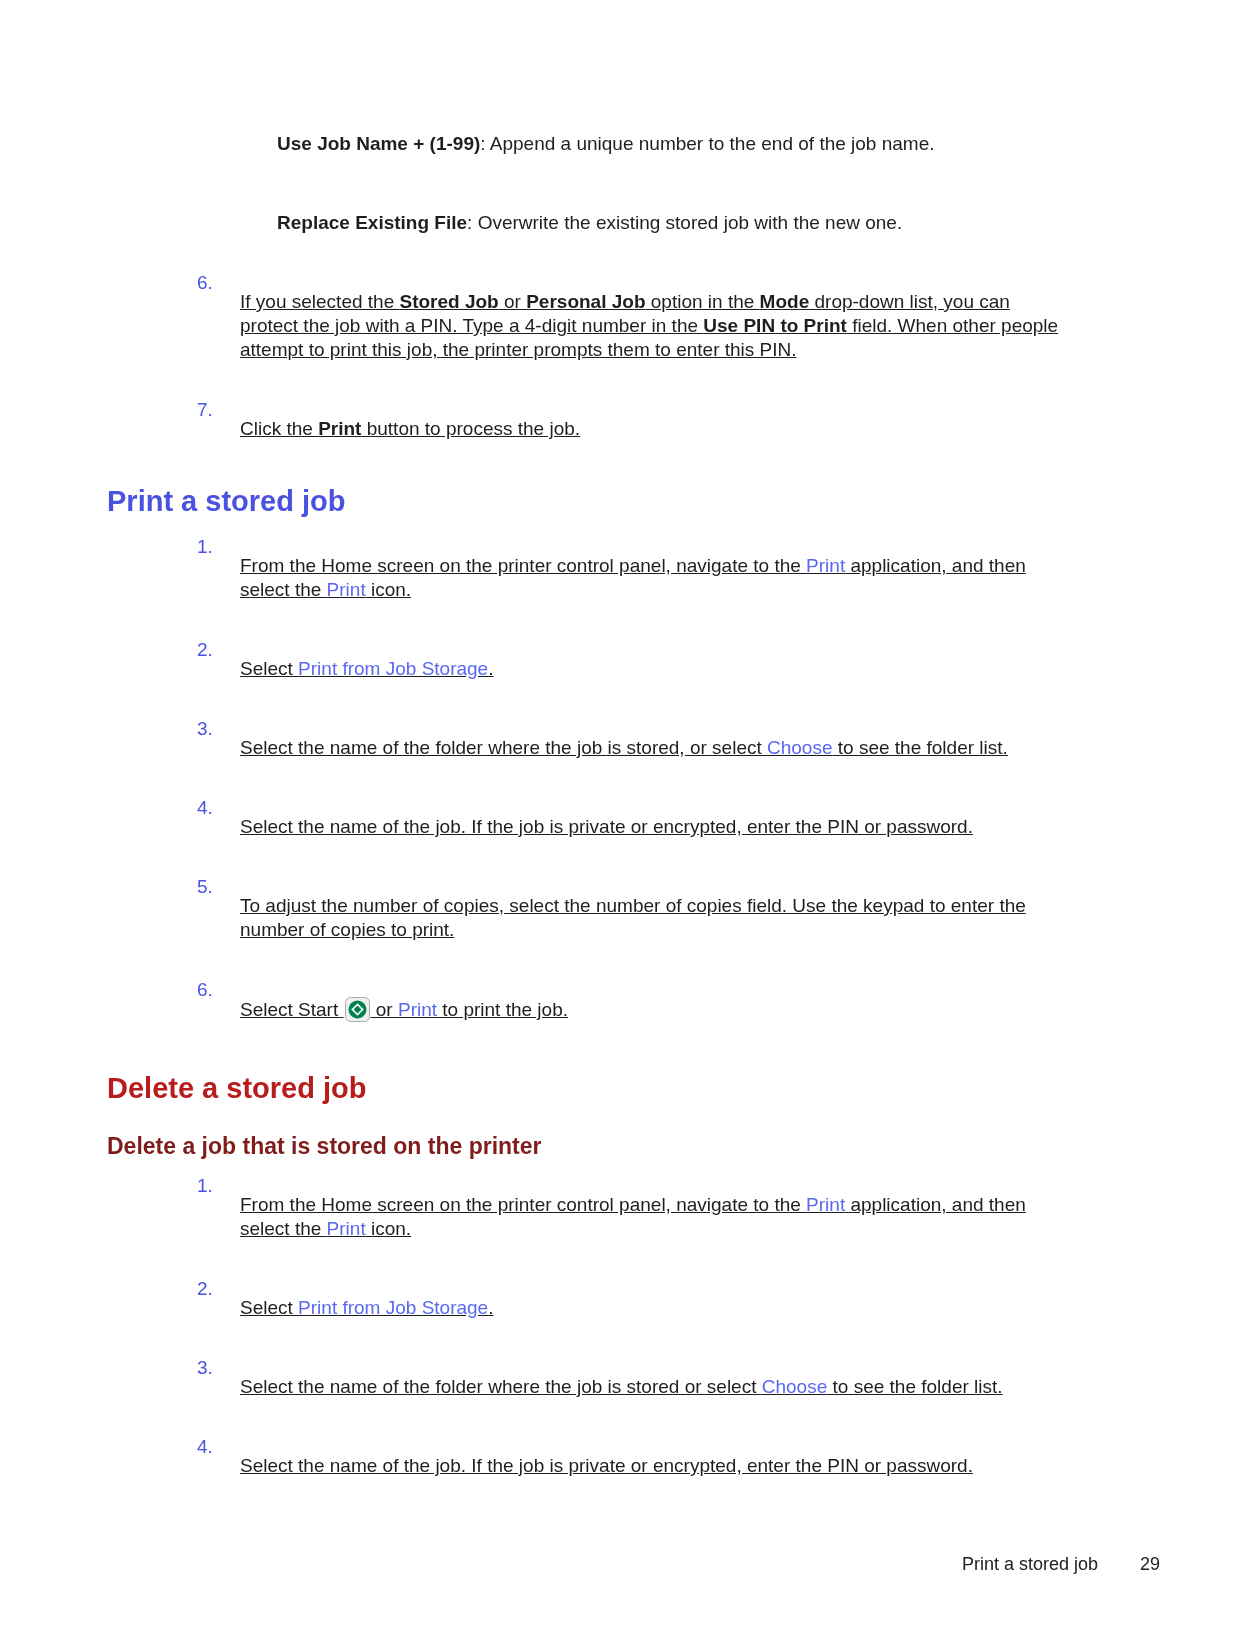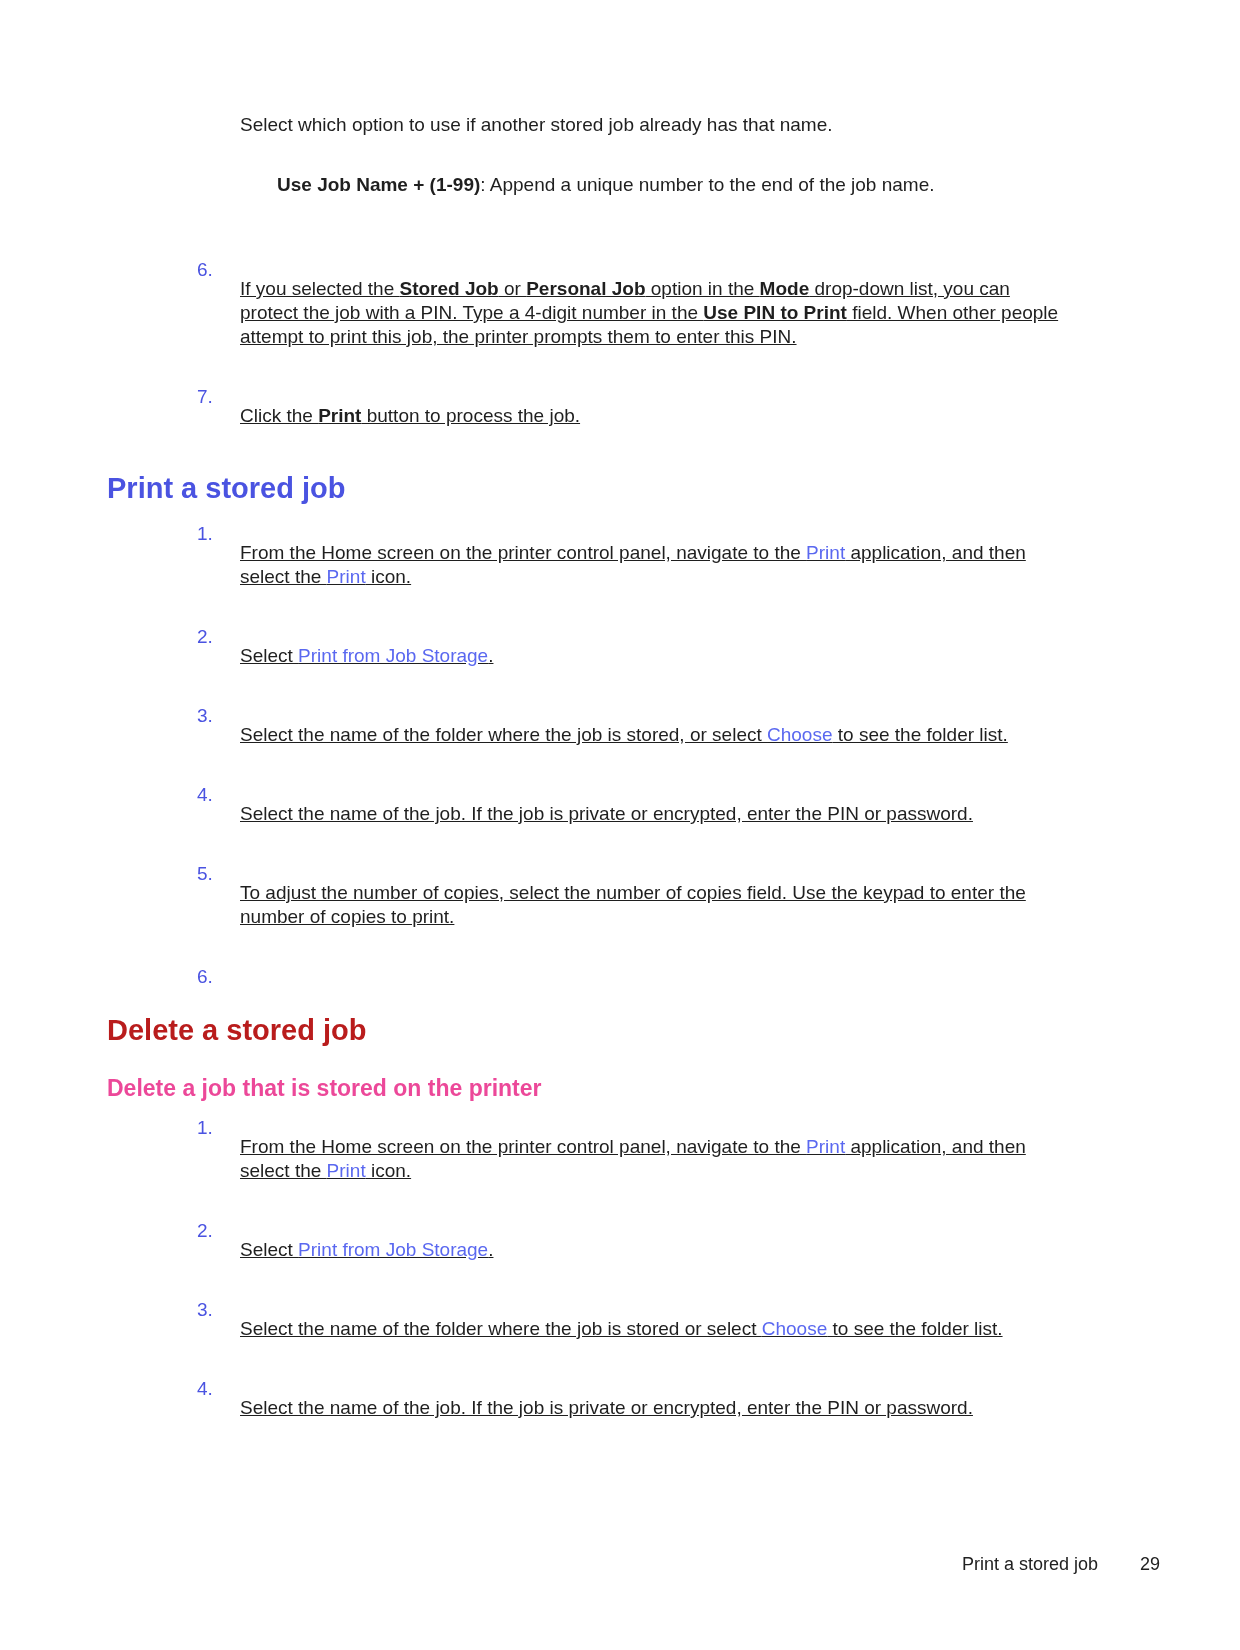--- a/index.html
+++ b/index.html
@@ -78,28 +78,28 @@
     line-height:24px;
     color:#212121;
   }
 </style>
 </head>
 <body>
 
 <div class="page">
   <div class="content">
 
-    <p class="para item-indent">Select which option to use if another stored job already has that name.</p>
 
     <div class="bullet">
       <span class="dotcell"><span class="dot" style="background: rgb(74, 83, 225);"></span></span>
       <p class="btext"><span class="seg-b">Use Job Name + (1-99)</span><span>: Append a unique number to the end of the job name.</span></p>
     </div>
     <div class="bullet">
       <span class="dotcell"><span class="dot" style="background: rgb(74, 83, 225);"></span></span>
+      <p class="btext"><span class="seg-b">Replace Existing File</span><span>: Overwrite the existing stored job with the new one.</span></p>
     </div>
 
     <div class="oli">
       <span class="num" style="color: rgb(74, 83, 225);">6.</span>
       <p class="itext"><span>If you selected the </span><span class="seg-b">Stored Job</span><span> or </span><span class="seg-b">Personal Job</span><span> option in the </span><span class="seg-b">Mode</span><span> drop-down list, you can protect the job with a PIN. Type a 4-digit number in the </span><span class="seg-b">Use PIN to Print</span><span> field. When other people attempt to print this job, the printer prompts them to enter this PIN.</span></p>
     </div>
     <div class="oli">
       <span class="num" style="color: rgb(74, 83, 225);">7.</span>
       <p class="itext"><span>Click the </span><span class="seg-b">Print</span><span> button to process the job.</span></p>
     </div>
@@ -121,25 +121,31 @@
     <div class="oli">
       <span class="num" style="color: rgb(74, 83, 225);">4.</span>
       <p class="itext"><span>Select the name of the job. If the job is private or encrypted, enter the PIN or password.</span></p>
     </div>
     <div class="oli">
       <span class="num" style="color: rgb(74, 83, 225);">5.</span>
       <p class="itext"><span>To adjust the number of copies, select the number of copies field. Use the keypad to enter the number of copies to print.</span></p>
     </div>
     <div class="oli">
       <span class="num" style="color: rgb(74, 83, 225);">6.</span>
+      <p class="itext"><span>Select Start </span><span class="inline-icon start-icon"><svg width="25" height="25" viewBox="0 0 25 25">
+              <rect x="0.5" y="0.5" width="24" height="24" rx="5" fill="#edeff1" stroke="#a9adb2"></rect>
+              <circle cx="12.5" cy="12.5" r="9" fill="#00804a"></circle>
+              <path d="M12.5 6.2 L18.8 12.5 L12.5 18.8 L6.2 12.5 Z" fill="#ffffff"></path>
+              <path d="M12.5 8.6 L16.4 12.5 L12.5 16.4 L8.6 12.5 Z" fill="#00804a"></path>
+            </svg></span><span> or </span><span class="seg-link" style="color: rgb(90, 104, 240);">Print</span><span> to print the job.</span></p>
     </div>
 
     <h2 class="sec" style="color: #b91c1c;">Delete a stored job</h2>
 
-    <h3 class="sub" style="color: #ec4899;">Delete a job that is stored on the printer</h3>
+    <h3 class="sub" style="color: #7f1d1d;">Delete a job that is stored on the printer</h3>
 
     <div class="oli">
       <span class="num" style="color: rgb(74, 83, 225);">1.</span>
       <p class="itext"><span>From the Home screen on the printer control panel, navigate to the </span><span class="seg-link" style="color: rgb(90, 104, 240);">Print</span><span> application, and then select the </span><span class="seg-link" style="color: rgb(90, 104, 240);">Print</span><span> icon.</span></p>
     </div>
     <div class="oli">
       <span class="num" style="color: rgb(74, 83, 225);">2.</span>
       <p class="itext"><span>Select </span><span class="seg-link" style="color: rgb(90, 104, 240);">Print from Job Storage</span><span>.</span></p>
     </div>
     <div class="oli">

